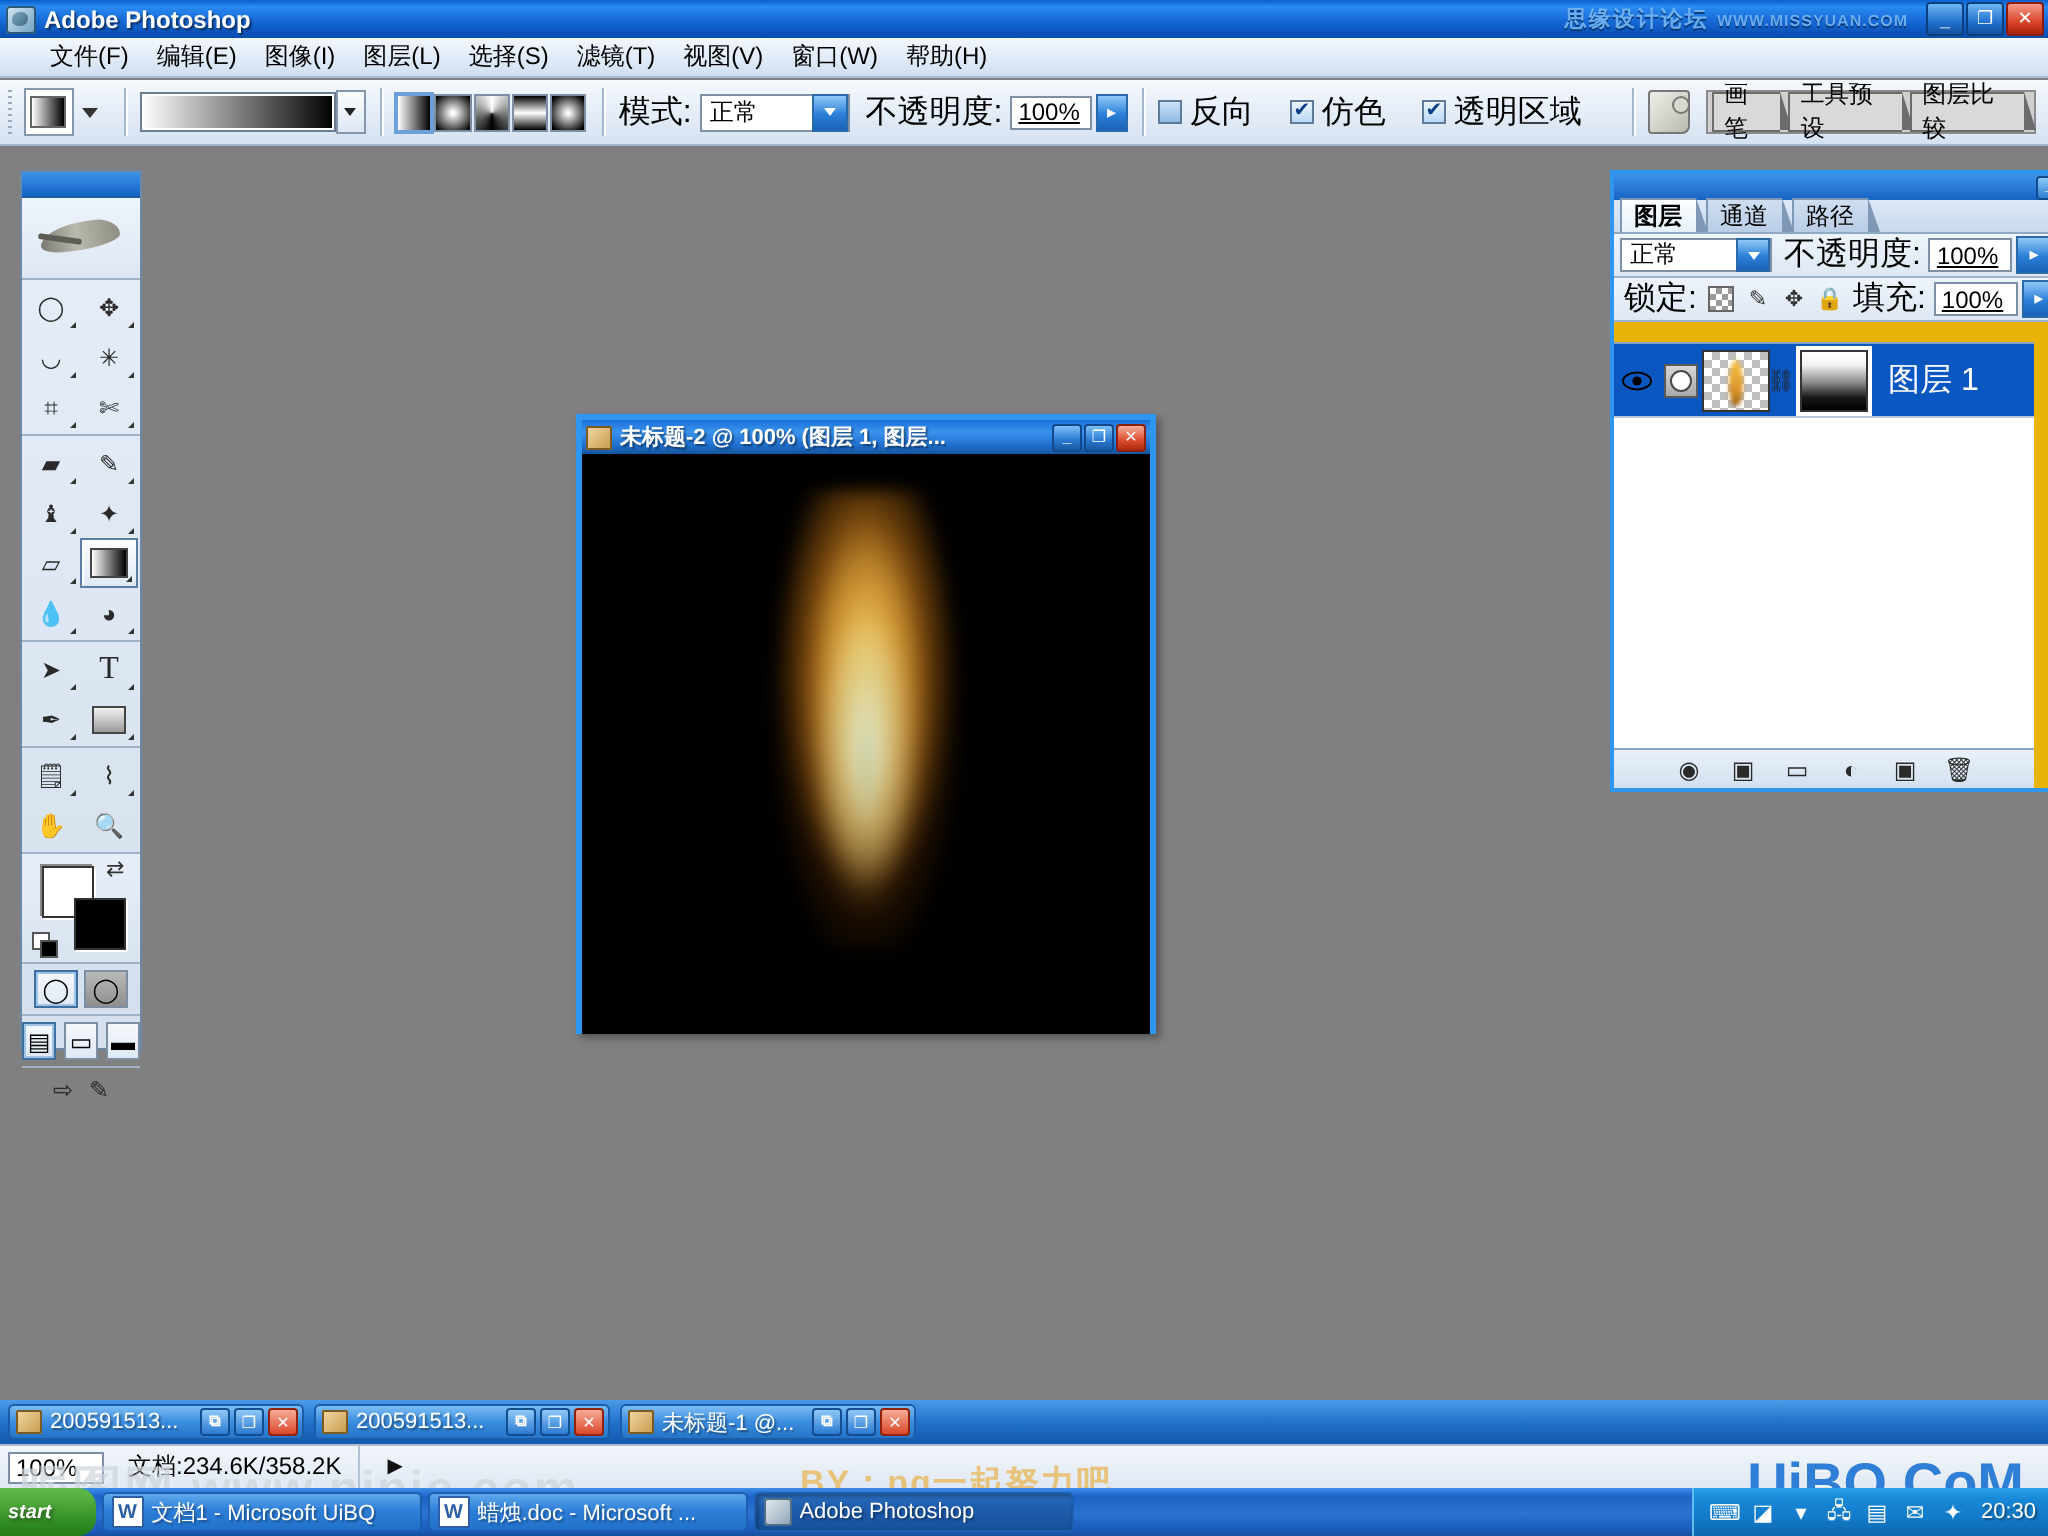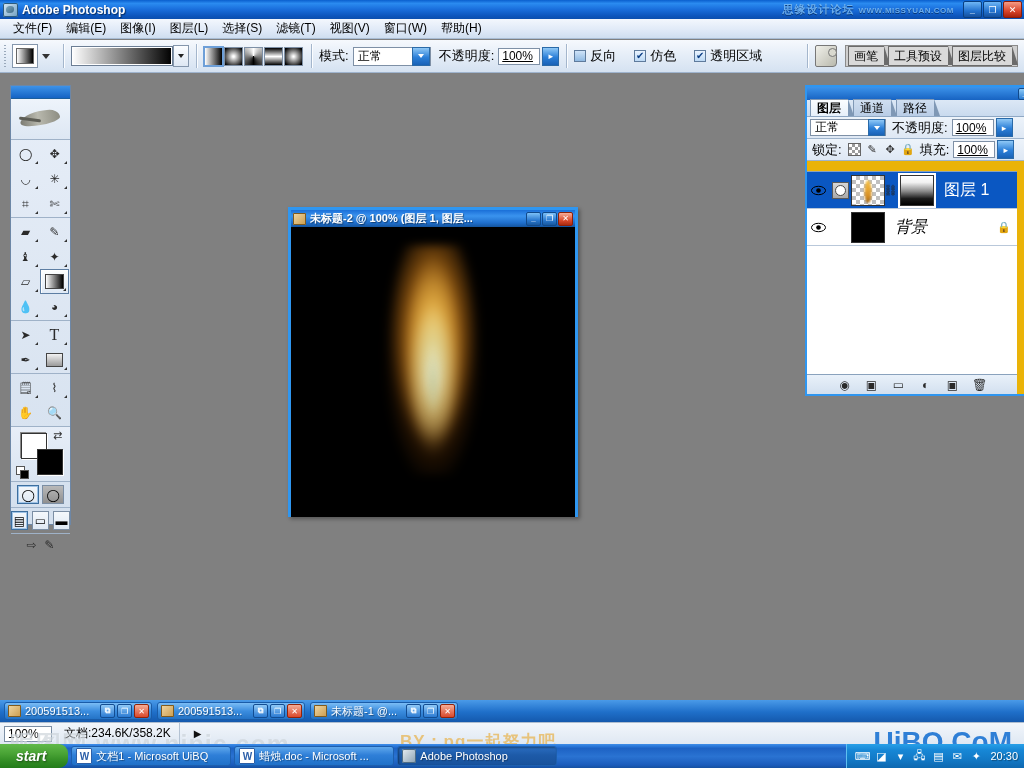--- a/index.html
+++ b/index.html
@@ -46,21 +46,21 @@
     display:flex;align-items:center;justify-content:center;
   }
   .sysbtn.close{background:linear-gradient(to bottom,#f59b86,#d9452b 60%,#a8220c);border-color:#8a1b08;}
 
   
   #menubar{
     left:0;top:19px;width:1024px;height:20px;
     background:linear-gradient(to bottom,#f3f7fd,#dfe9f7 60%,#cfdef0);
     border-bottom:1px solid #a8bcd4;
     display:flex;align-items:center;box-sizing:border-box;
-    padding-left:6px;
+    padding-left:18px;
   }
   .menu-item{
     padding:2px 7px;font-size:12px;color:#000;white-space:nowrap;
   }
 
   
   #optionsbar{
     left:0;top:40px;width:1024px;height:33px;
     background:linear-gradient(to bottom,#f6f9fd,#e6eef8 45%,#d5e2f1);
     border-bottom:1px solid #9fb4ce;
@@ -94,21 +94,21 @@
   .gtype{
     width:19px;height:19px;border:1px solid #7d8fa5;margin-right:1px;
     box-sizing:border-box;background:#bbb;
   }
   .gtype.sel{outline:2px solid #6d9fd8;outline-offset:-1px;border-color:#3d6f9f;}
   .gt-linear{background:linear-gradient(to right,#fff,#000);}
   .gt-radial{background:radial-gradient(circle at 50% 50%,#fff 6%,#000 95%);}
   .gt-angle{background:conic-gradient(from 180deg at 50% 50%,#000,#fff,#000);}
   .gt-reflect{background:linear-gradient(to bottom,#000,#fff 50%,#000);}
   .gt-diamond{background:radial-gradient(circle at 50% 50%,#fff 4%,#000 90%);}
-  .opt-label{font-size:13px;margin-right:4px;white-space:nowrap;}
+  .opt-label{font-size:16px;margin-right:4px;white-space:nowrap;}
   .combo{
     height:19px;border:1px solid #7e90a6;background:#fff;
     display:flex;align-items:center;box-sizing:border-box;
   }
   .combo .val{padding:0 4px;font-size:12px;flex:1;white-space:nowrap;}
   .combo .arrowbox{
     width:16px;height:17px;margin:0 0 0 auto;
     background:linear-gradient(to bottom,#8fc8f6,#2b7fd8 55%,#1a62b6);
     border:1px solid #2a6aa8;display:flex;align-items:center;justify-content:center;
   }
@@ -418,24 +418,24 @@
     color:#2f7fd6;letter-spacing:0;text-shadow:0 1px 0 rgba(255,255,255,.5);
   }
 
   
   #taskbar{
     left:0;top:744px;width:1024px;height:24px;
     background:linear-gradient(to bottom,#3f8ee8 0%,#2b79db 9%,#1d62c4 18%,#2a73d2 52%,#1a5bbb 88%,#15509f 100%);
     display:flex;align-items:center;box-sizing:border-box;
   }
   #startbtn{
-    height:24px;padding:0 22px 0 16px;
+    height:24px;padding:0 22px 0 4px;
     background:linear-gradient(to bottom,#61b94a 0%,#49a335 40%,#2f8a22 75%,#237c19 100%);
     border-top-right-radius:9px;border-bottom-right-radius:9px;
-    color:#fff;font-size:14px;font-weight:bold;font-style:italic;
+    color:#fff;font-size:10px;font-weight:bold;font-style:italic;
     display:flex;align-items:center;text-shadow:1px 1px 2px rgba(0,0,0,.45);
   }
   .tbtn{
     height:20px;min-width:160px;max-width:182px;margin-left:3px;
     background:linear-gradient(to bottom,#5fa8ec,#2f7fd8 45%,#2071c9);
     border:1px solid #1d5fae;border-radius:3px;
     display:flex;align-items:center;padding:0 4px;color:#fff;font-size:11px;
     box-sizing:border-box;
   }
   .tbtn.act{background:linear-gradient(to bottom,#2a6dc0,#1d5aa8 45%,#18529c);box-shadow:inset 1px 1px 2px rgba(0,0,0,.35);}
@@ -728,32 +728,20 @@
       <span class="lnkcell">
         <span class="maskmode">
             <i></i>
           </span>
       </span>
       <span class="thumb checker"></span>
       <span class="linkglyph">⛓</span>
       <span class="thumb mask"></span>
       <span class="lname">图层 1</span>
     </div>
-    <div class="layer">
-      <span class="eye">
-        <svg width="15" height="11" viewBox="0 0 15 11">
-            <ellipse cx="7.5" cy="5.5" rx="7" ry="4.2" fill="none" stroke="#000" stroke-width="1"></ellipse>
-            <circle cx="7.5" cy="5.5" r="2.3" fill="#000"></circle>
-          </svg>
-      </span>
-      <span class="lnkcell"></span>
-      <span class="thumb black"></span>
-      <span class="lname bg">背景</span>
-      <span class="locksm">🔒</span>
-    </div>
   </div>
 
   <div id="lay-scroll">
     <span class="thumbbar"></span>
   </div>
 
   <div id="lay-bottom">
     <span class="lbicon">◉</span>
     <span class="lbicon">▣</span>
     <span class="lbicon">▭</span>

